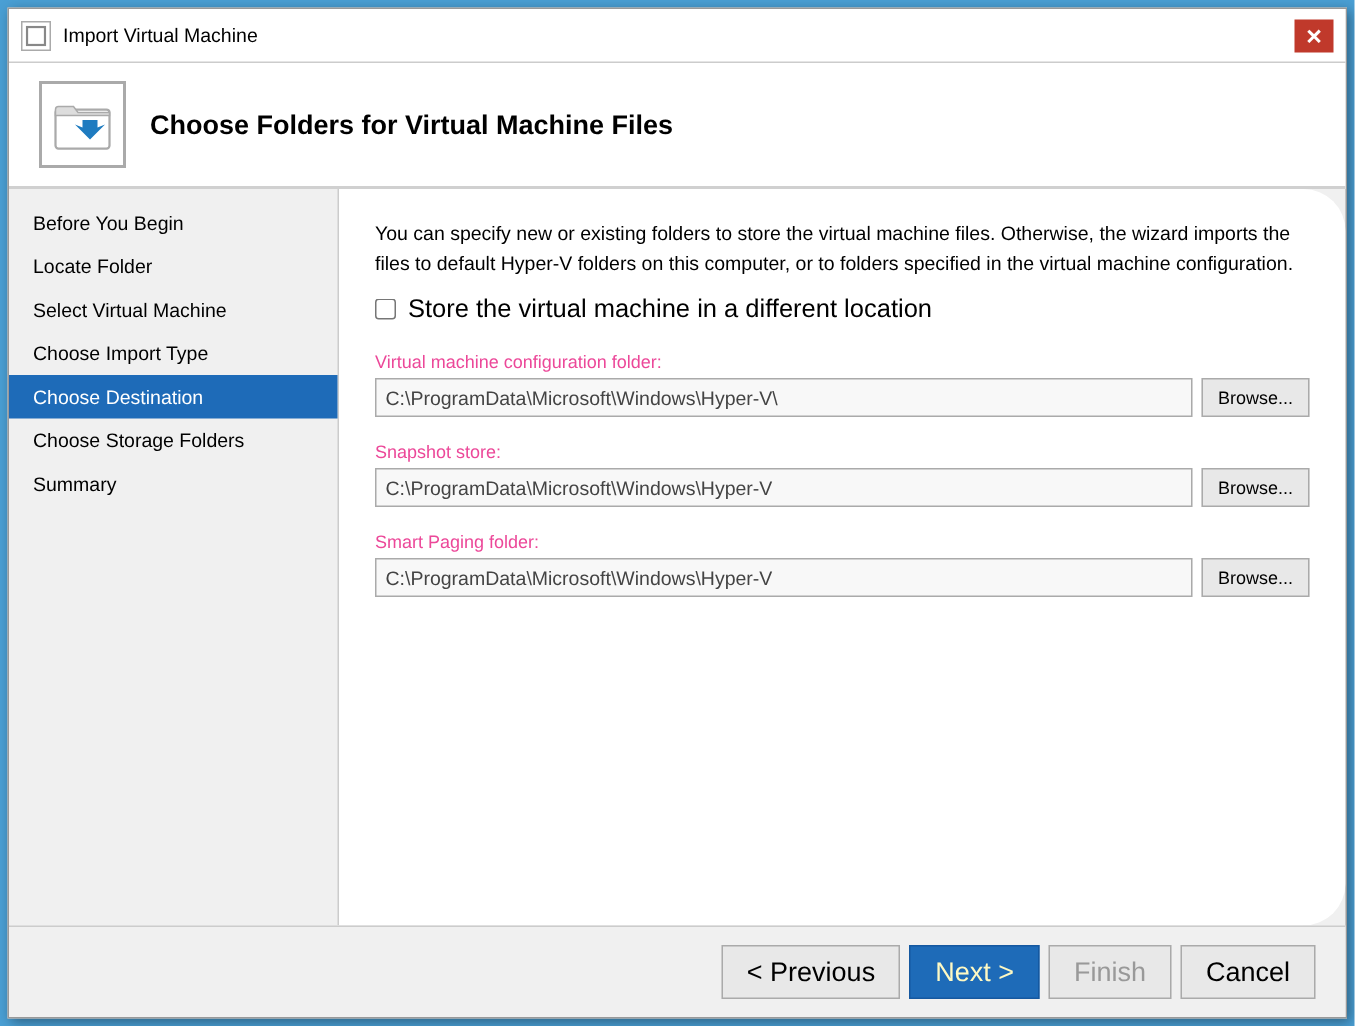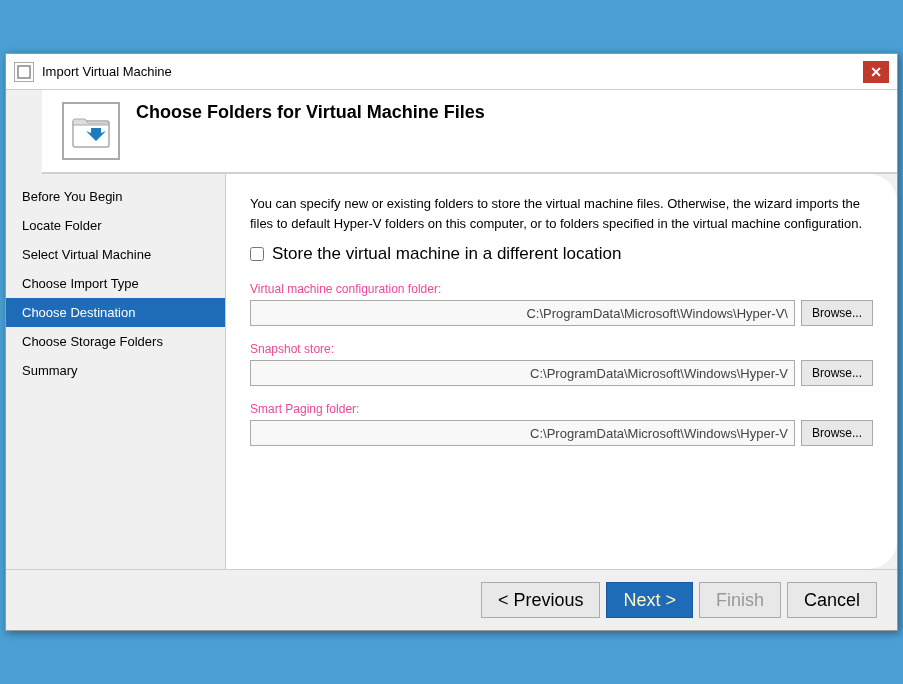--- a/index.html
+++ b/index.html
@@ -8,21 +8,21 @@
       display: flex;
       align-items: center;
       justify-content: center;
       width: 903px;
       height: 684px;
       font-family: 'Segoe UI', Tahoma, sans-serif;
       font-size: 13px;
     }
     .dialog {
       width: 893px;
-      height: 578px;
+      height: 674px;
       background: #f0f0f0;
       border: 1px solid #999;
       display: flex;
       flex-direction: column;
       box-shadow: 2px 2px 8px rgba(0,0,0,0.4);
     }
     .title-bar {
       background: #ffffff;
       border-bottom: 1px solid #ccc;
       display: flex;
@@ -61,22 +61,22 @@
       justify-content: center;
       color: white;
       font-size: 14px;
       font-weight: bold;
     }
     .header-section {
       background: #ffffff;
       border-bottom: 2px solid #d0d0d0;
       padding: 12px 20px;
       display: flex;
+      align-items: center;
       gap: 16px;
-      margin-left: 36px;
     }
     .header-icon-box {
       width: 58px;
       height: 58px;
       border: 2px solid #aaa;
       background: #fff;
       display: flex;
       align-items: center;
       justify-content: center;
     }
@@ -147,21 +147,20 @@
       align-items: center;
     }
     .field-input {
       flex: 1;
       height: 26px;
       border: 1px solid #aaa;
       background: #f8f8f8;
       padding: 2px 6px;
       font-size: 13px;
       color: #444;
-      text-align: right;
     }
     .browse-btn {
       height: 26px;
       padding: 0 10px;
       border: 1px solid #aaa;
       background: #e8e8e8;
       cursor: pointer;
       font-size: 12px;
       white-space: nowrap;
     }

